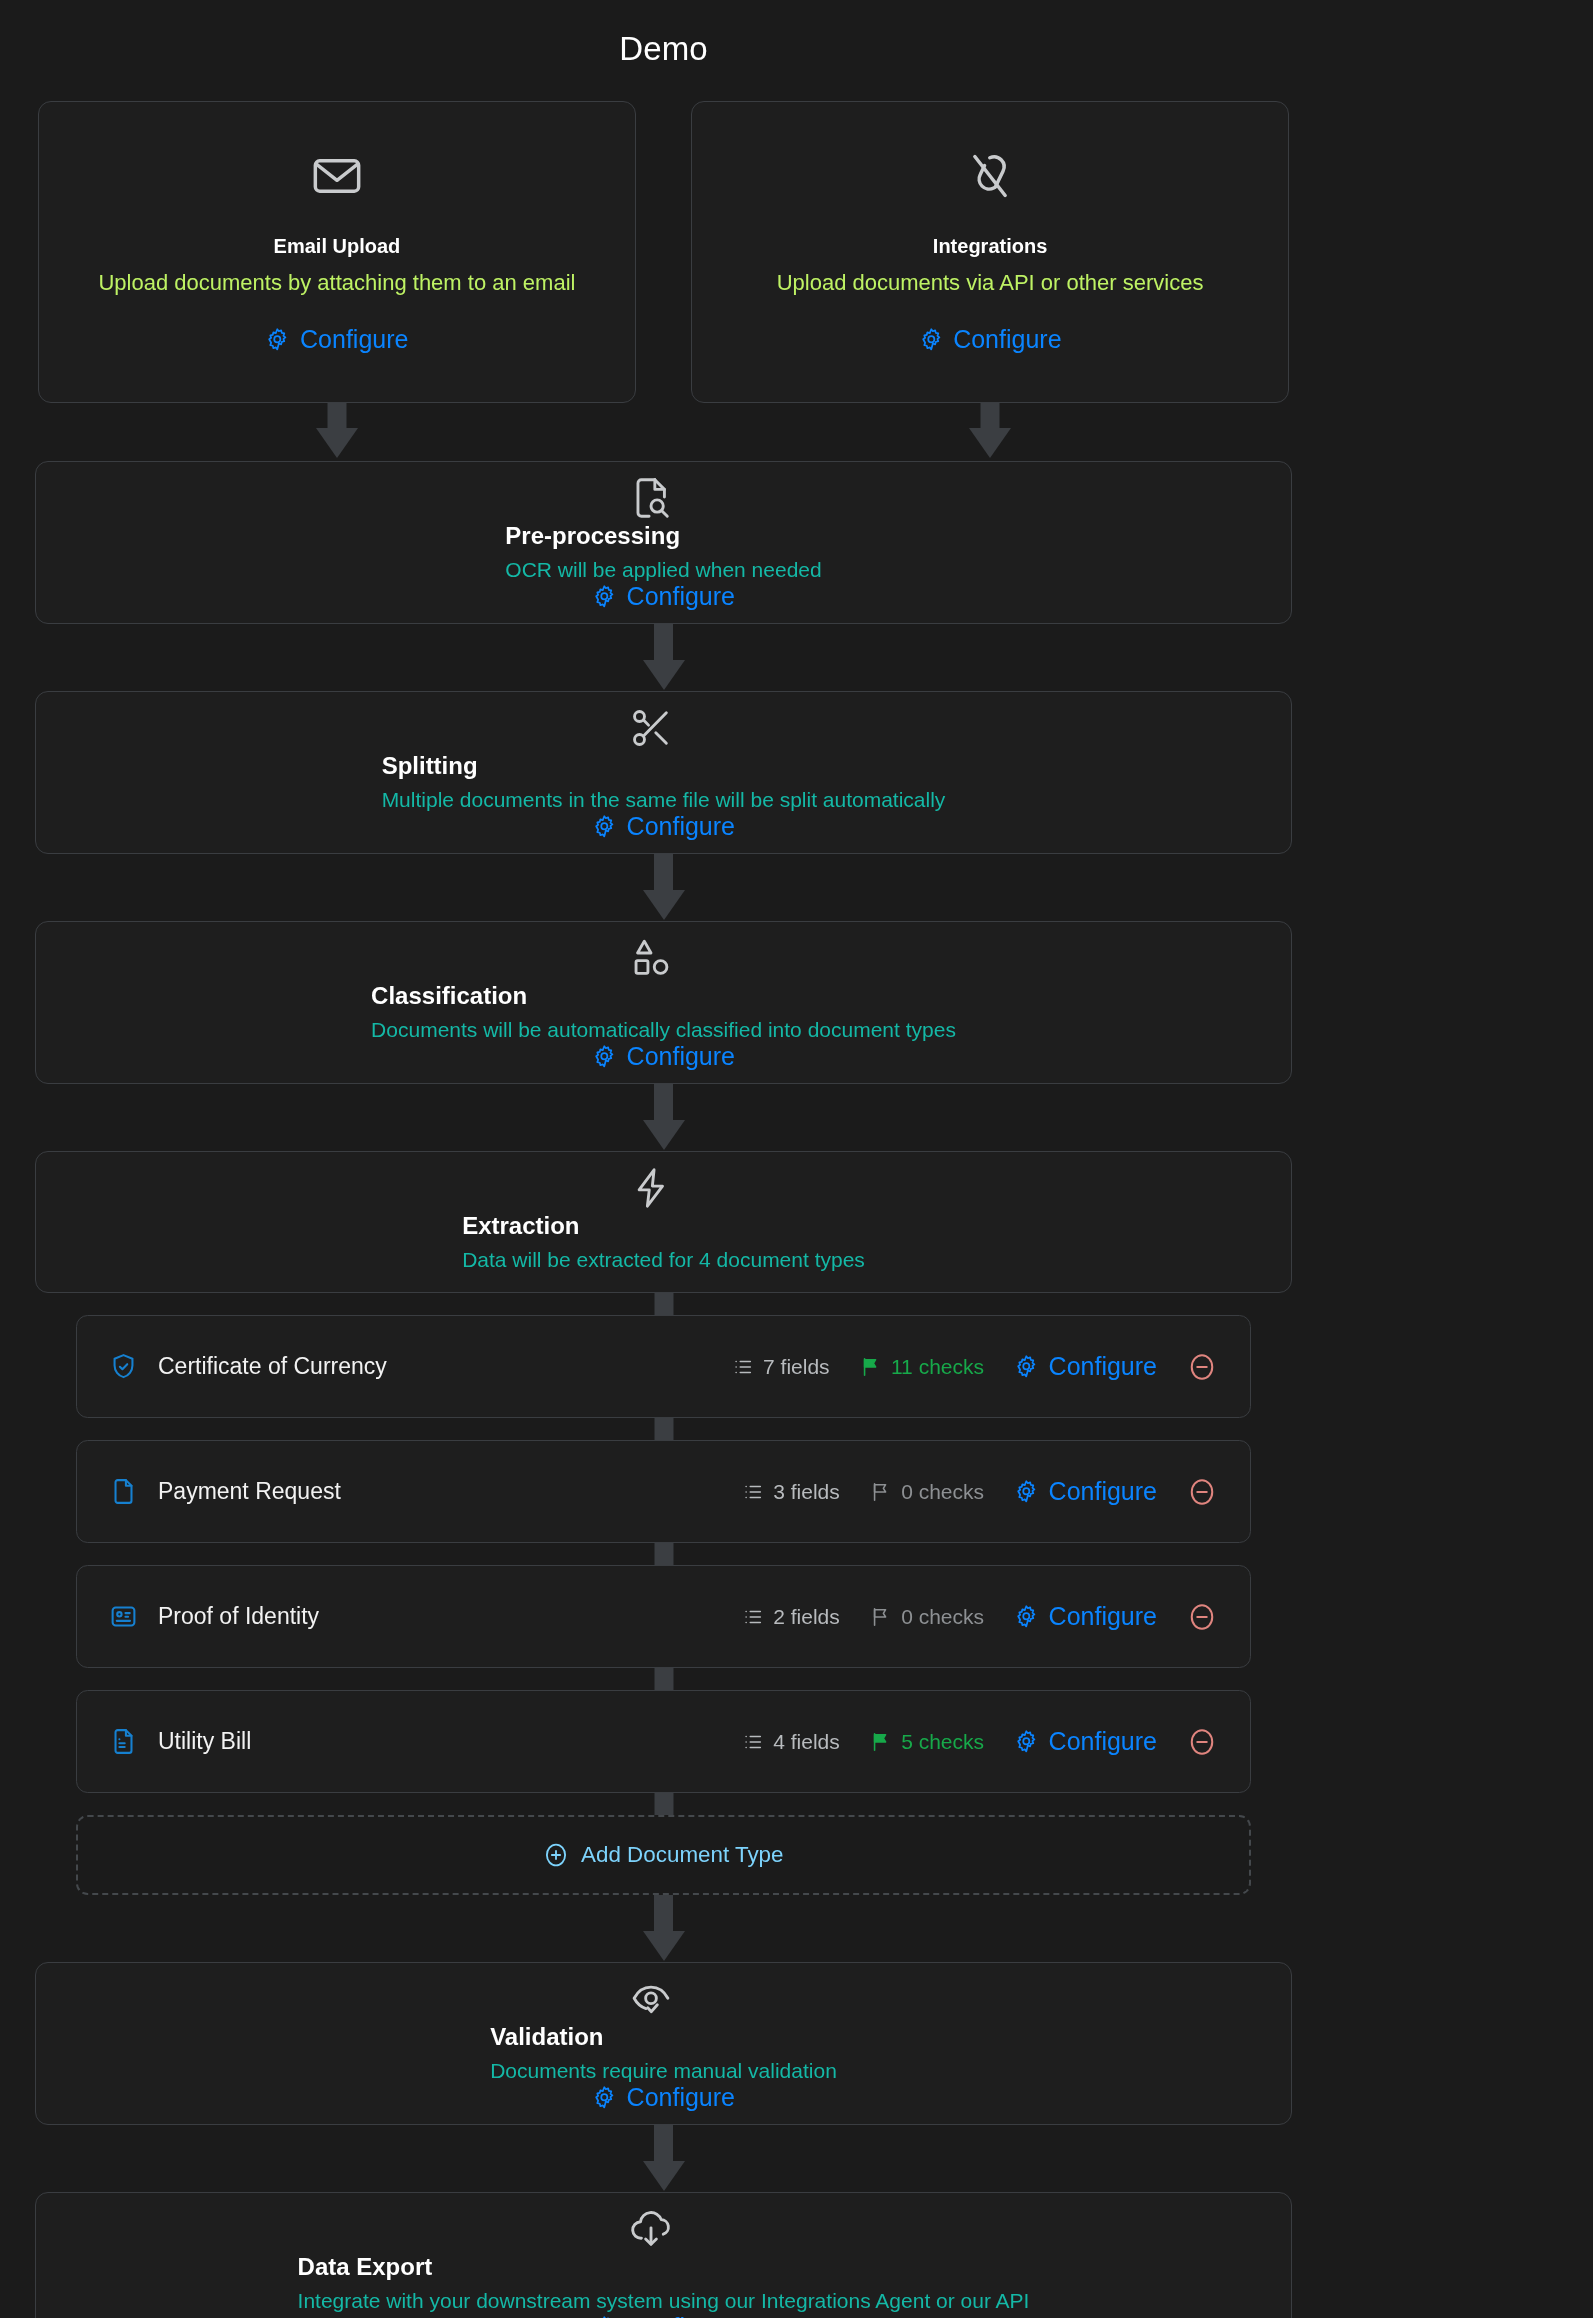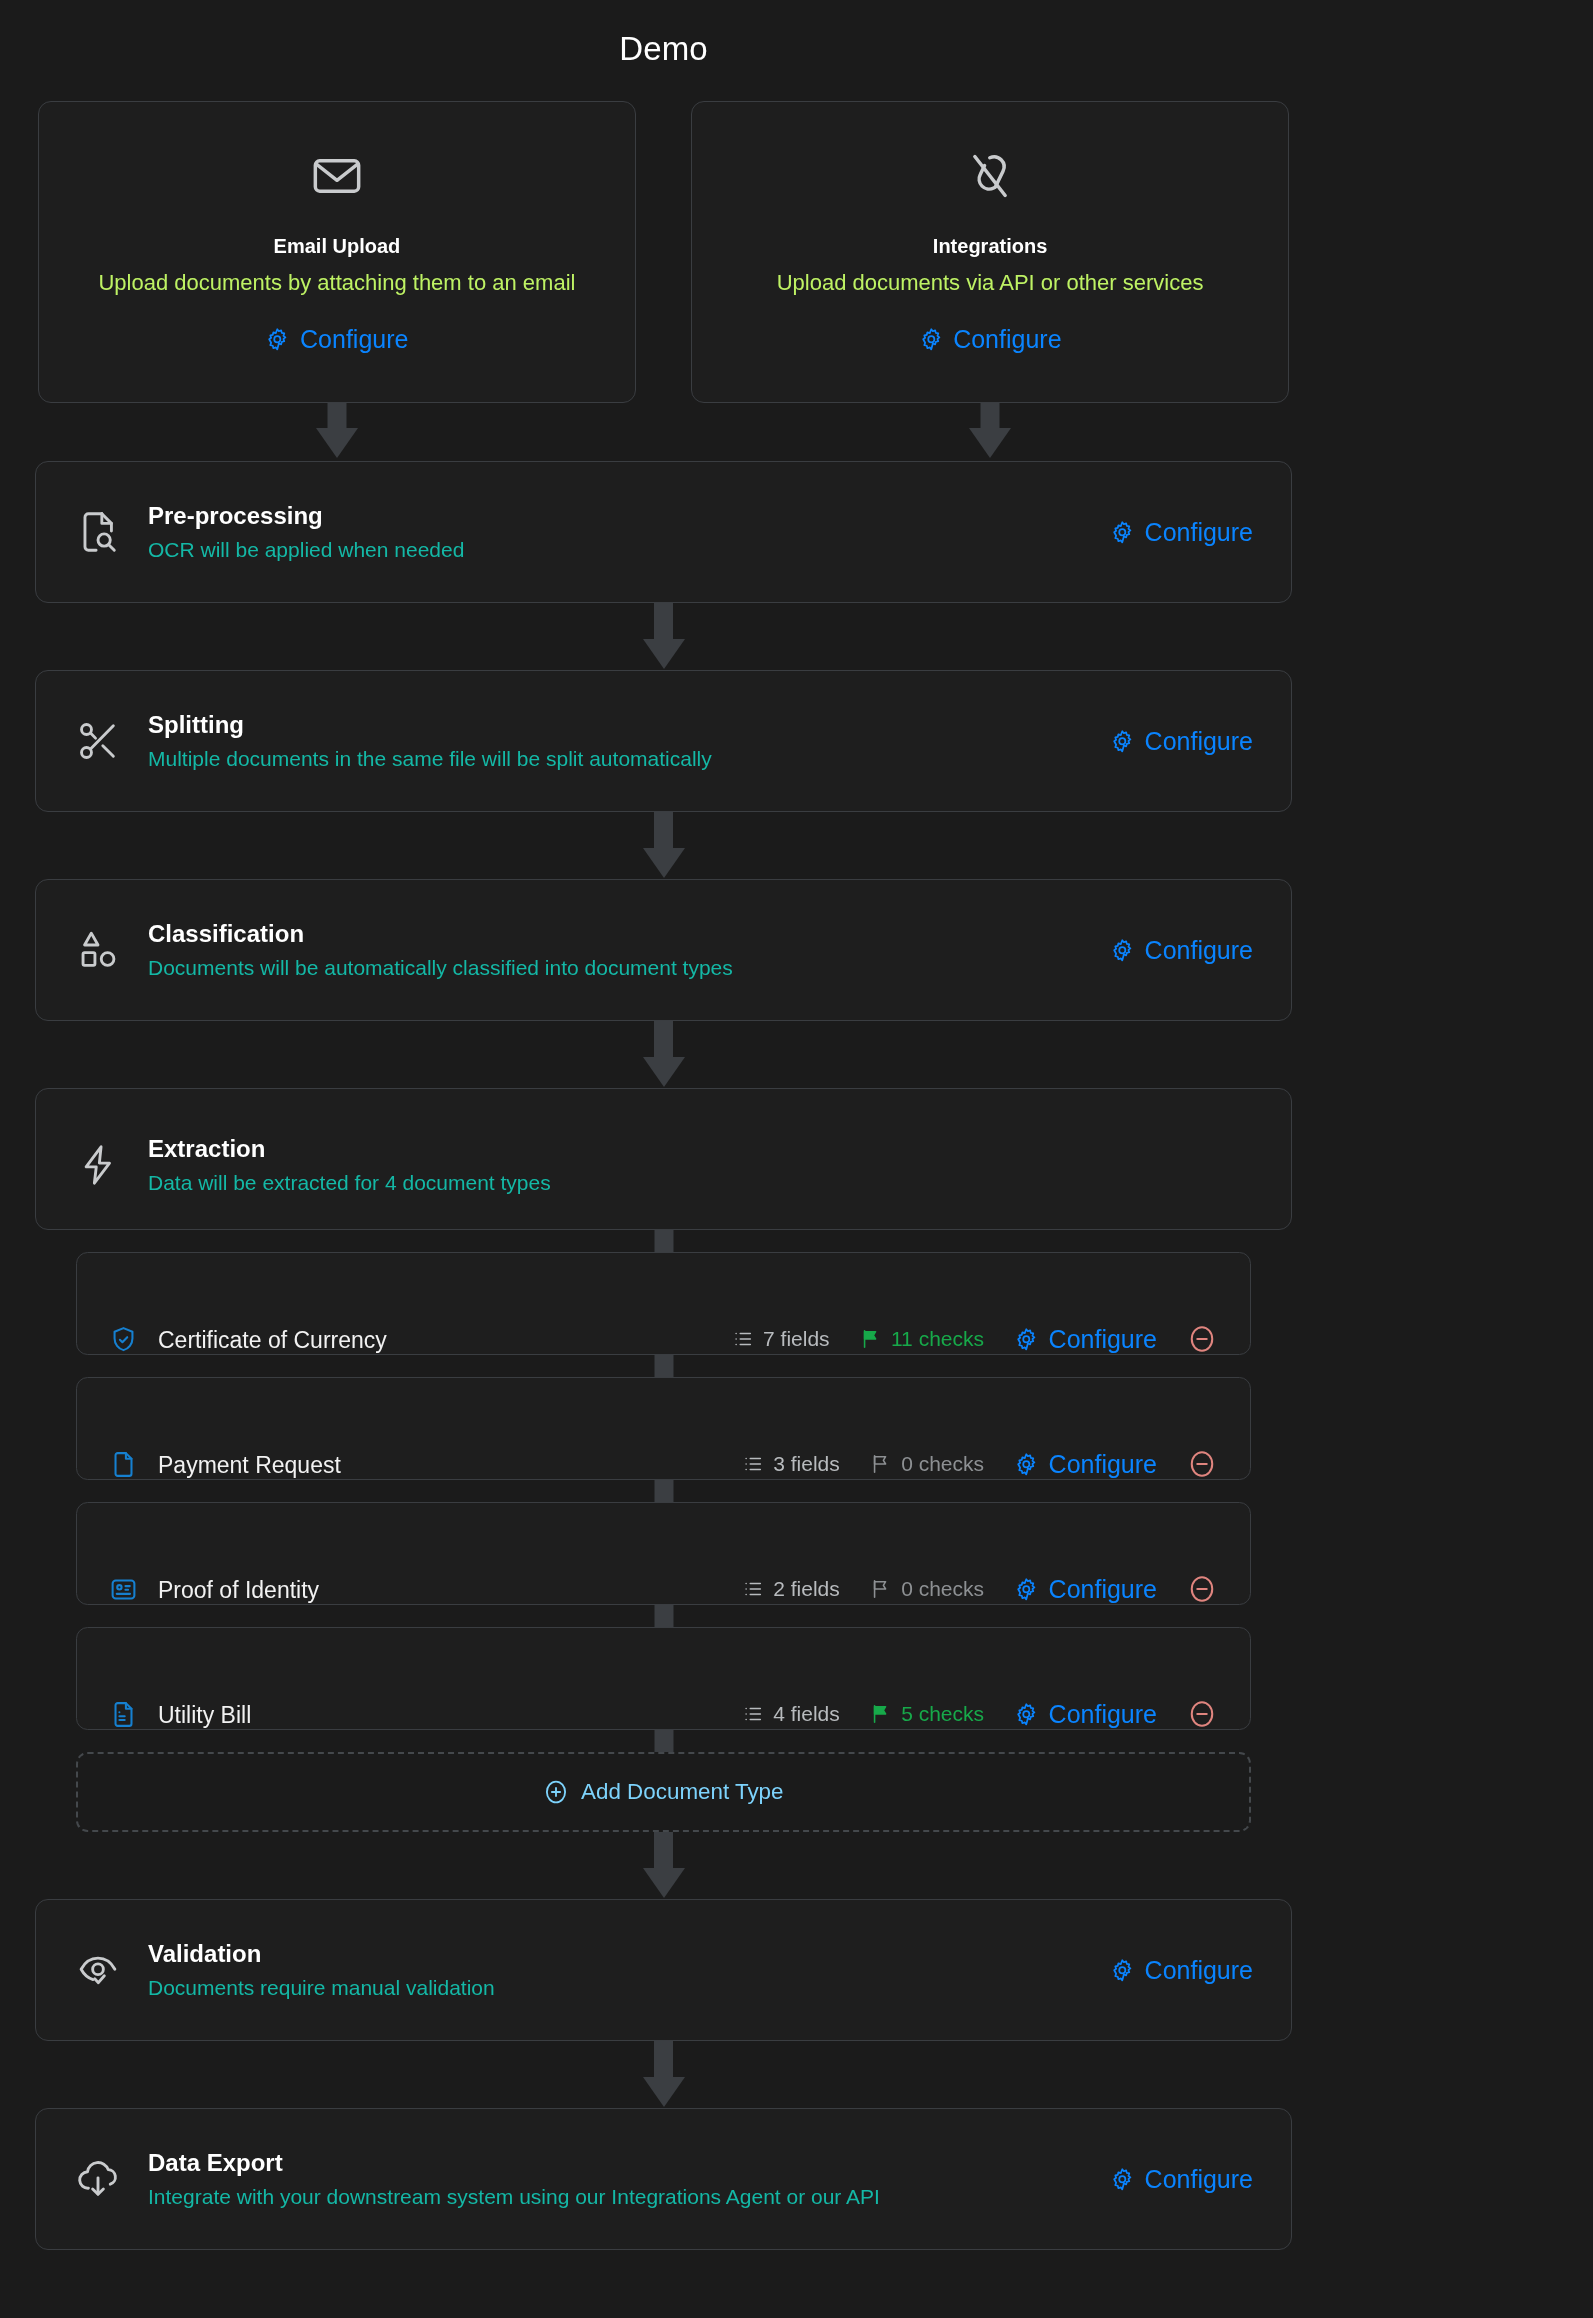--- a/index.html
+++ b/index.html
@@ -128,20 +128,21 @@
     border-right: 21px solid transparent;
     border-top: 30px solid #3b3e42;
   }
 
   
   .stage {
     display: flex;
     align-items: center;
     padding: 12px 38px;
     min-height: 142px;
+    flex-direction: column;
   }
   .stage-icon {
     width: 48px;
     height: 48px;
     color: #c9cbcd;
     flex: 0 0 48px;
     display: flex;
     align-items: center;
     justify-content: center;
     margin-right: 26px;
@@ -164,21 +165,21 @@
   .doc-types {
     padding: 0 41px 0 41px;
     position: relative;
   }
   .doc-row {
     background: #1e1e1e;
     border: 1.1px solid #3a3d41;
     border-radius: 11.6px;
     height: 103px;
     display: flex;
-    align-items: flex-end;
+    align-items: center;
     padding: 0 33px 0 32px;
     position: relative;
   }
   .doc-icon { width: 29px; height: 29px; color: #1680d0; flex: 0 0 29px; margin-right: 20px; }
   .doc-icon svg { width: 29px; height: 29px; display: block; }
   .doc-name { color: #f2f2f2; font-size: 23px; flex: 1 1 auto; }
   .doc-meta { display: flex; align-items: center; gap: 30px; }
   .meta-chip {
     display: inline-flex;
     align-items: center;

